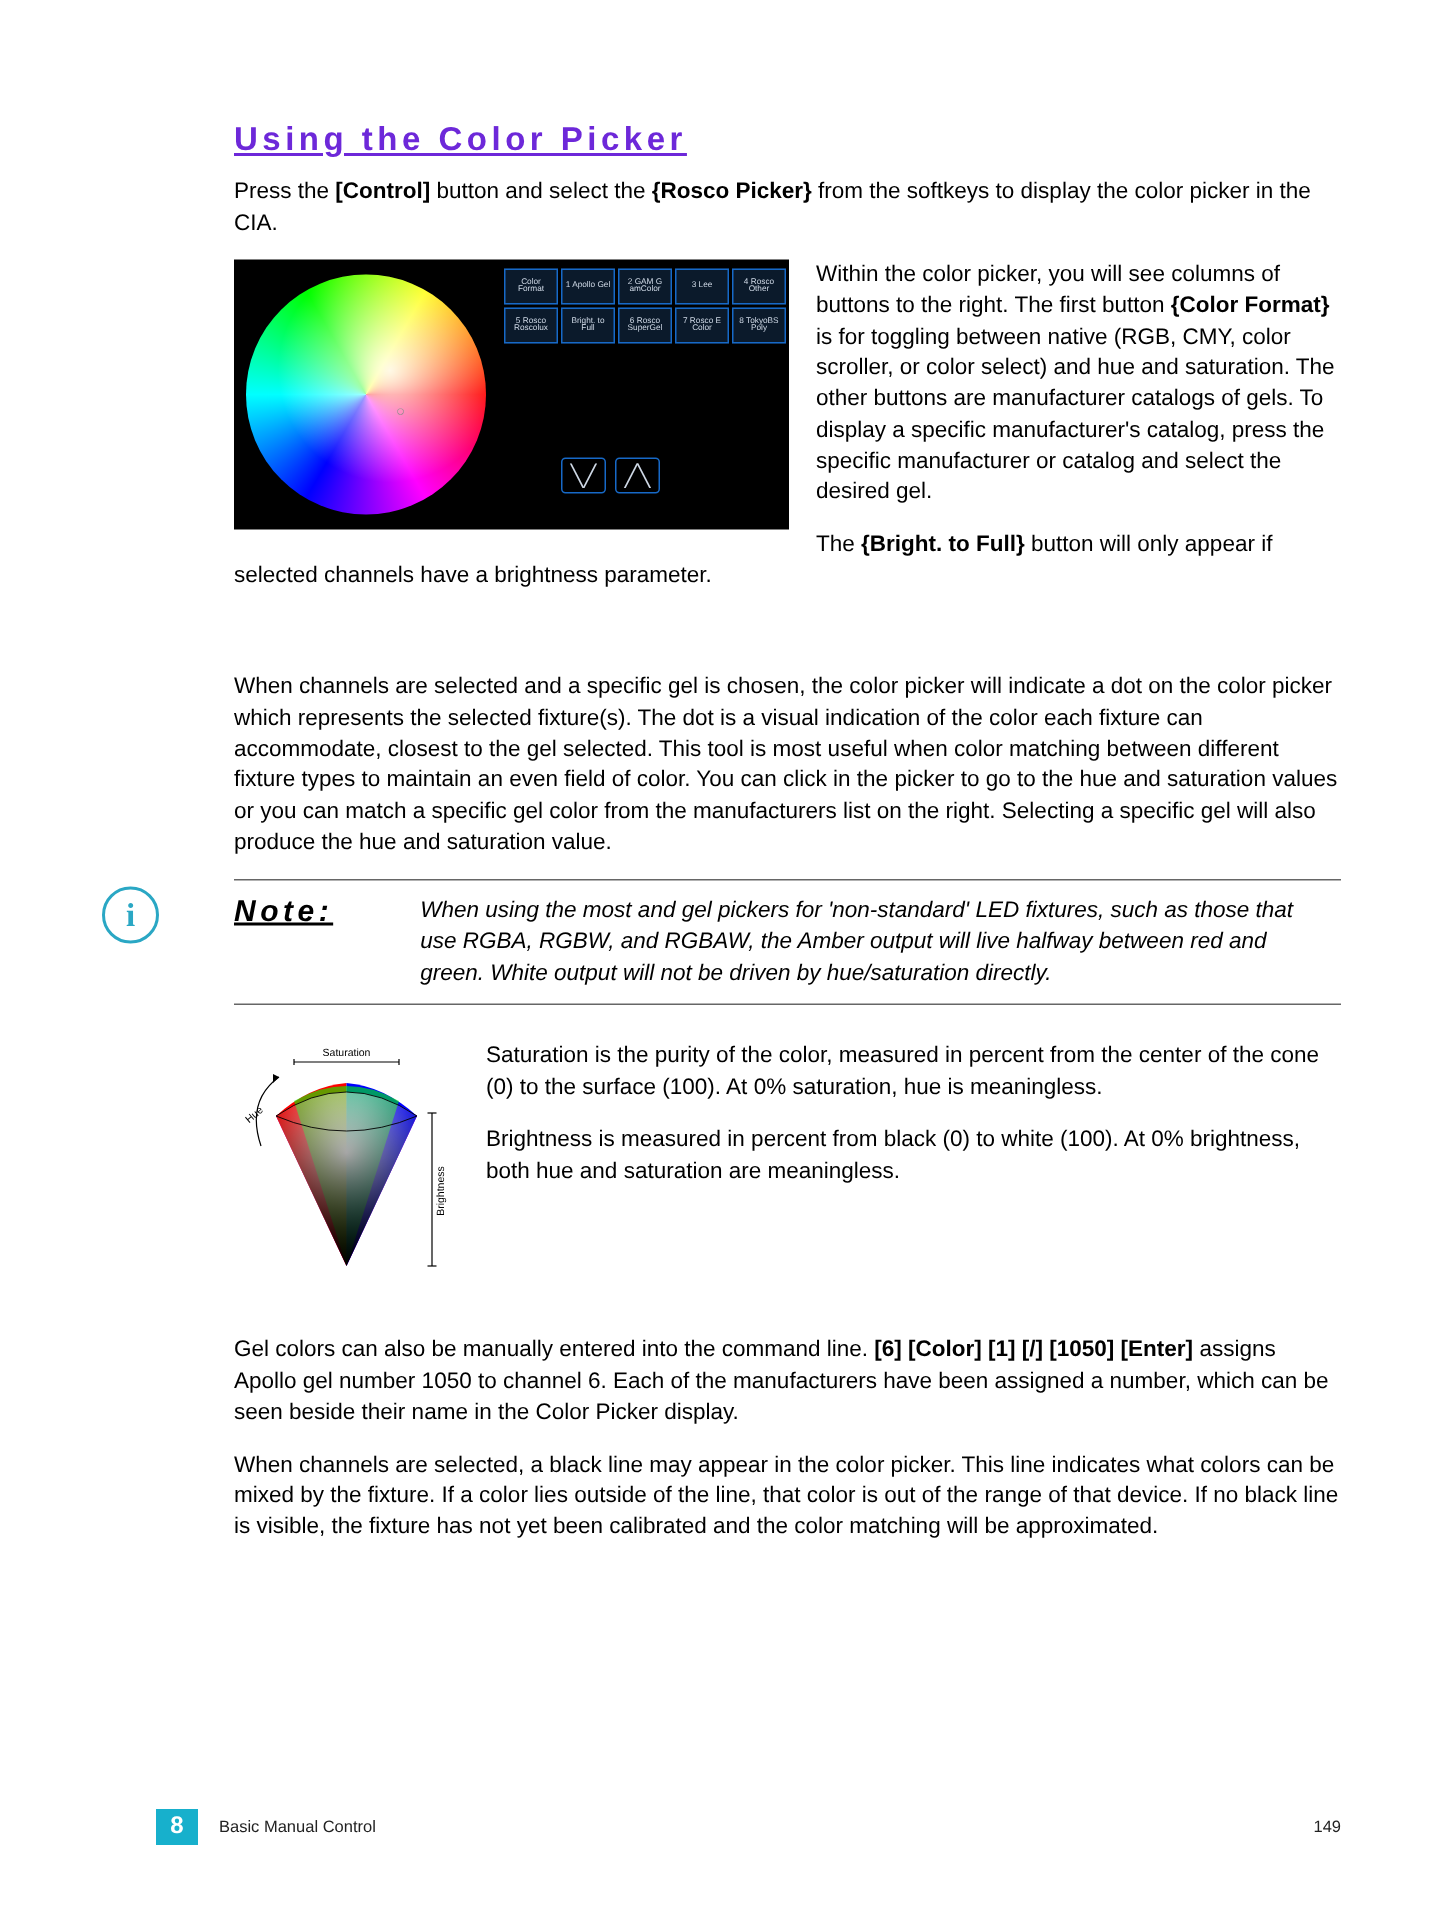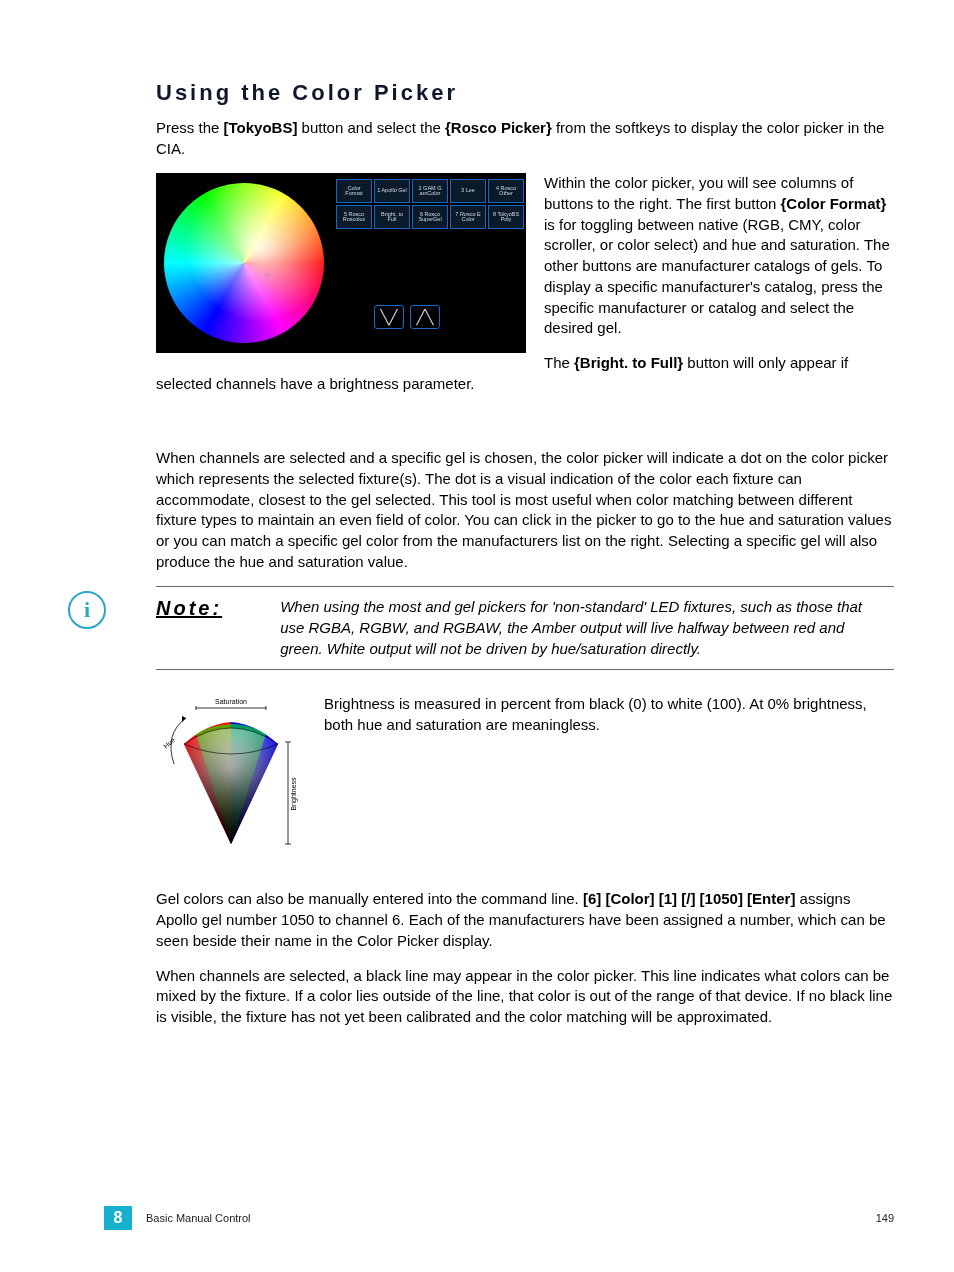--- a/index.html
+++ b/index.html
@@ -15,21 +15,22 @@
     padding: 80px 60px 40px 156px;
     box-sizing: border-box;
     min-height: 1272px;
     position: relative;
   }
   h2.section-title {
     font-size: 22px;
     font-weight: bold;
     letter-spacing: 3px;
     margin: 0 0 12px 0;
-    color: #0f172a;
+    color: #6d28d9;
+    text-decoration: underline;
   }
   p { margin: 0 0 14px 0; line-height: 1.38; }
   .intro-block { margin-bottom: 8px; }
   .float-fig {
     float: left;
     margin: 0 18px 8px 0;
     background: #000;
     width: 370px;
     height: 180px;
     position: relative;
@@ -158,21 +159,21 @@
 </style>
 </head>
 <body>
 
 <div class="page">
 
   <h2 class="section-title">Using the Color Picker</h2>
 
   <div class="intro-block">
     <p>
-      <span>Press the </span><span class="b">[TokyoBS]</span><span> button and select the </span><span class="b">{Rosco Picker}</span><span> from the softkeys to display the color picker in the CIA.</span>
+      <span>Press the </span><span class="b">[Control]</span><span> button and select the </span><span class="b">{Rosco Picker}</span><span> from the softkeys to display the color picker in the CIA.</span>
     </p>
 
     <div class="float-fig">
       <div class="color-wheel">
         <span class="wheel-cross">○</span>
       </div>
       <div class="btn-grid">
         <div class="btn">Color Format</div>
         <div class="btn">1 Apollo Gel</div>
         <div class="btn">2 GAM G amColor</div>
@@ -236,20 +237,21 @@
         <path d="M 18 70 Q 8 40 30 24" fill="none" stroke="#000" stroke-width="0.8"></path>
         <polygon points="30,24 26,22 26,28" fill="#000"></polygon>
         <text x="10" y="55" font-size="7" transform="rotate(-40 10 55)">Hue</text>
         <line x1="132" y1="48" x2="132" y2="150" stroke="#000" stroke-width="0.8"></line>
         <line x1="129" y1="48" x2="135" y2="48" stroke="#000" stroke-width="0.8"></line>
         <line x1="129" y1="150" x2="135" y2="150" stroke="#000" stroke-width="0.8"></line>
         <text x="140" y="100" font-size="7" transform="rotate(-90 140 100)" text-anchor="middle">Brightness</text>
       </svg>
     </div>
     <div class="hs-text">
+      <p>Saturation is the purity of the color, measured in percent from the center of the cone (0) to the surface (100). At 0% saturation, hue is meaningless.</p>
       <p>Brightness is measured in percent from black (0) to white (100). At 0% brightness, both hue and saturation are meaningless.</p>
     </div>
   </div>
 
   <p>
     <span>Gel colors can also be manually entered into the command line. </span><span class="b">[6] [Color] [1] [/] [1050] [Enter]</span><span> assigns Apollo gel number 1050 to channel 6. Each of the manufacturers have been assigned a number, which can be seen beside their name in the Color Picker display.</span>
   </p>
   <p>When channels are selected, a black line may appear in the color picker. This line indicates what colors can be mixed by the fixture. If a color lies outside of the line, that color is out of the range of that device. If no black line is visible, the fixture has not yet been calibrated and the color matching will be approximated.</p>
 
   <div class="footer">

